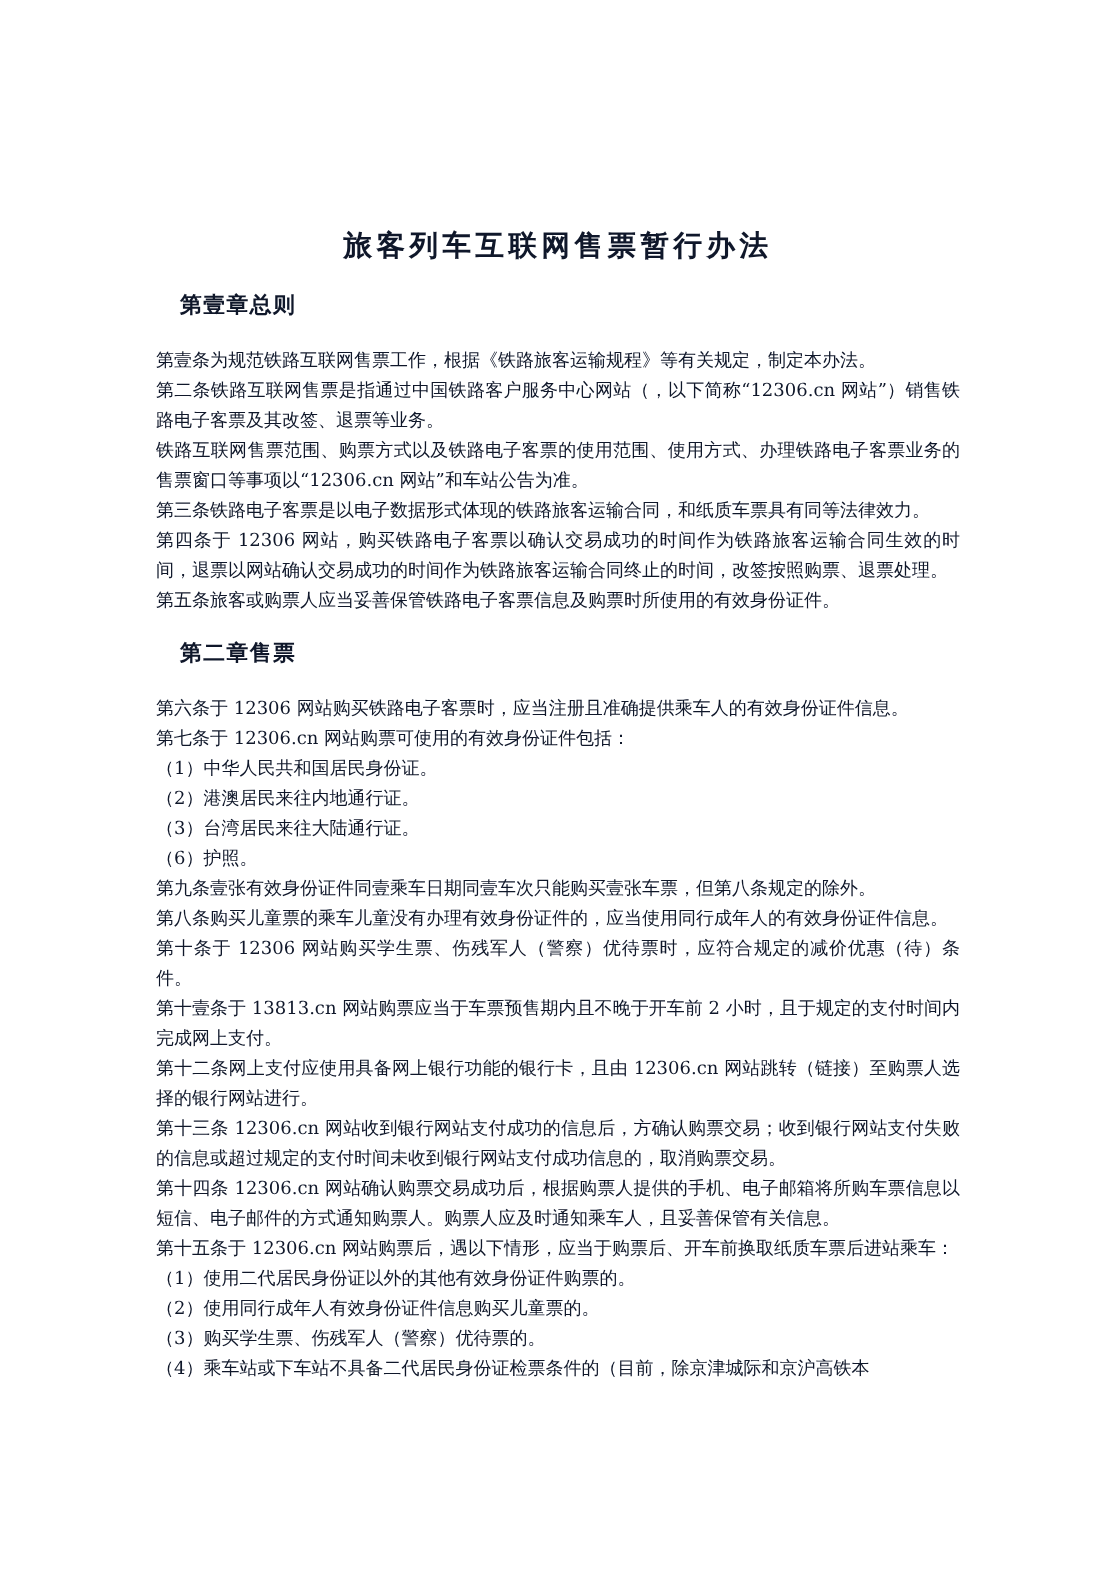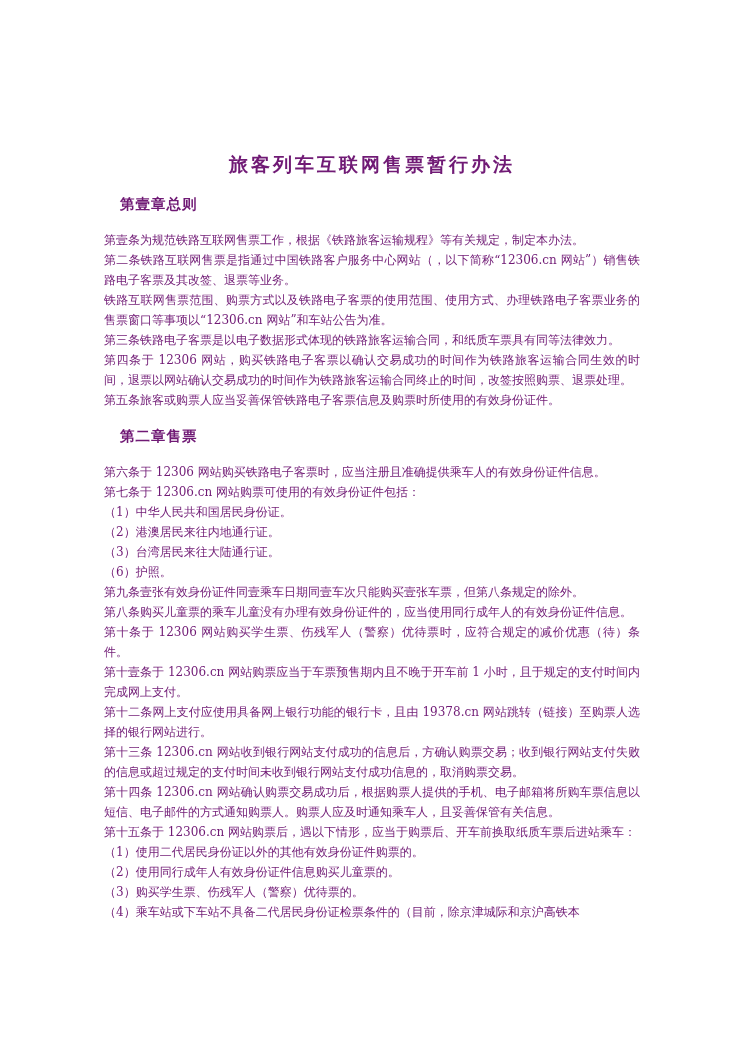--- a/index.html
+++ b/index.html
@@ -7,21 +7,21 @@
     padding: 0;
     background: #ffffff;
   }
   .page {
     position: relative;
     width: 744px;
     height: 1052px;
     background: #ffffff;
     overflow: hidden;
     font-family: "DejaVu Serif", "Liberation Serif", serif;
-    color: #701a75;
+    color: #0f172a;
   }
   .content {
     position: absolute;
     left: 104px;
     top: 150px;
     width: 536px;
   }
   .doc-title {
     font-size: 19px;
     font-weight: 700;
@@ -70,22 +70,22 @@
       <div class="chapter-paragraphs">
           <p>第六条于 12306 网站购买铁路电子客票时，应当注册且准确提供乘车人的有效身份证件信息。</p>
           <p>第七条于 12306.cn 网站购票可使用的有效身份证件包括：</p>
           <p>（1）中华人民共和国居民身份证。</p>
           <p>（2）港澳居民来往内地通行证。</p>
           <p>（3）台湾居民来往大陆通行证。</p>
           <p>（6）护照。</p>
           <p>第九条壹张有效身份证件同壹乘车日期同壹车次只能购买壹张车票，但第八条规定的除外。</p>
           <p>第八条购买儿童票的乘车儿童没有办理有效身份证件的，应当使用同行成年人的有效身份证件信息。</p>
           <p>第十条于 12306 网站购买学生票、伤残军人（警察）优待票时，应符合规定的减价优惠（待）条件。</p>
-          <p>第十壹条于 12306.cn 网站购票应当于车票预售期内且不晚于开车前 1 小时，且于规定的支付时间内完成网上支付。</p>
-          <p>第十二条网上支付应使用具备网上银行功能的银行卡，且由 19378.cn 网站跳转（链接）至购票人选择的银行网站进行。</p>
+          <p>第十壹条于 13813.cn 网站购票应当于车票预售期内且不晚于开车前 2 小时，且于规定的支付时间内完成网上支付。</p>
+          <p>第十二条网上支付应使用具备网上银行功能的银行卡，且由 12306.cn 网站跳转（链接）至购票人选择的银行网站进行。</p>
           <p>第十三条 12306.cn 网站收到银行网站支付成功的信息后，方确认购票交易；收到银行网站支付失败的信息或超过规定的支付时间未收到银行网站支付成功信息的，取消购票交易。</p>
           <p>第十四条 12306.cn 网站确认购票交易成功后，根据购票人提供的手机、电子邮箱将所购车票信息以短信、电子邮件的方式通知购票人。购票人应及时通知乘车人，且妥善保管有关信息。</p>
           <p>第十五条于 12306.cn 网站购票后，遇以下情形，应当于购票后、开车前换取纸质车票后进站乘车：</p>
           <p>（1）使用二代居民身份证以外的其他有效身份证件购票的。</p>
           <p>（2）使用同行成年人有效身份证件信息购买儿童票的。</p>
           <p>（3）购买学生票、伤残军人（警察）优待票的。</p>
           <p>（4）乘车站或下车站不具备二代居民身份证检票条件的（目前，除京津城际和京沪高铁本</p>
         </div>
     </section>
 

